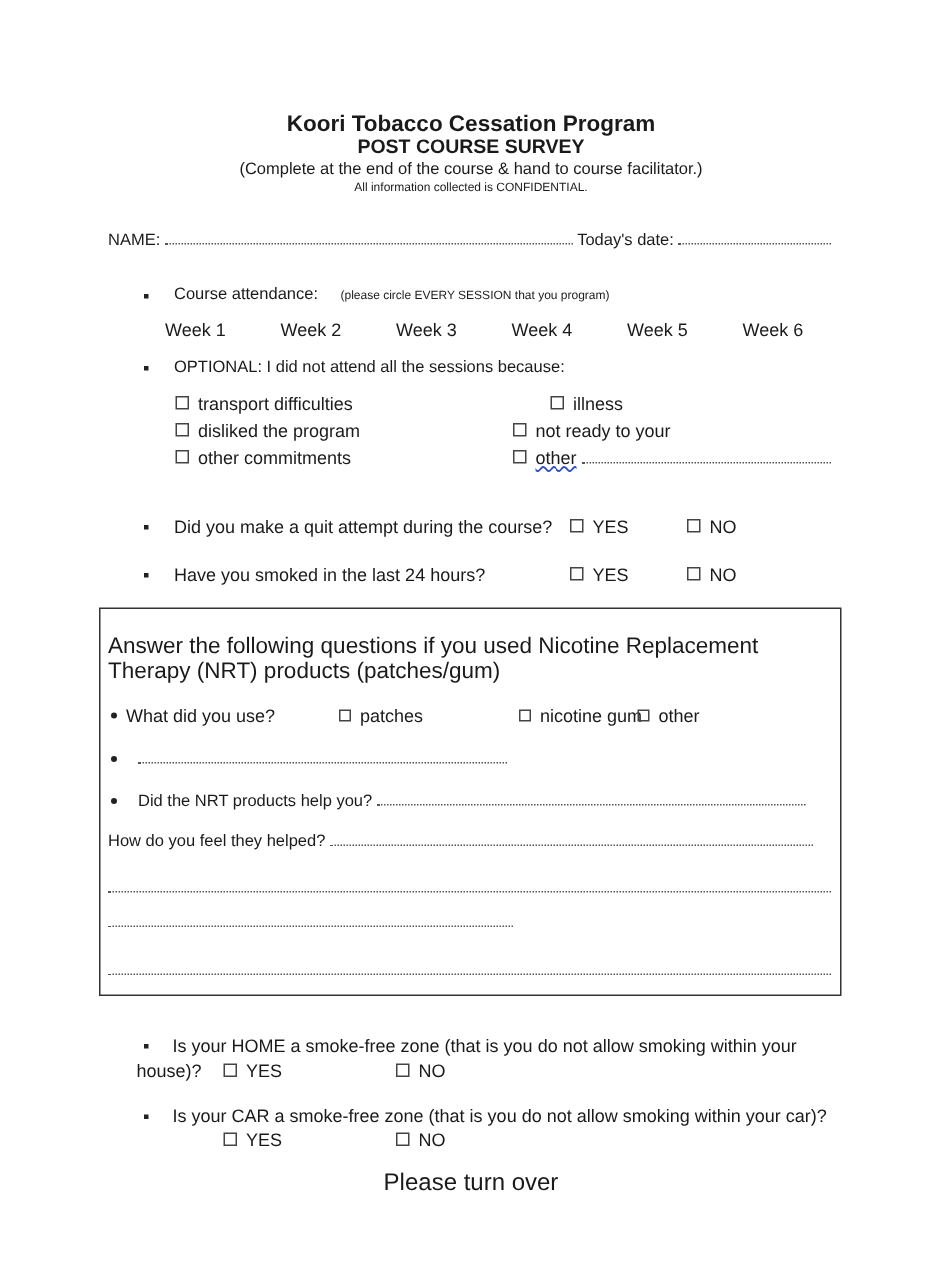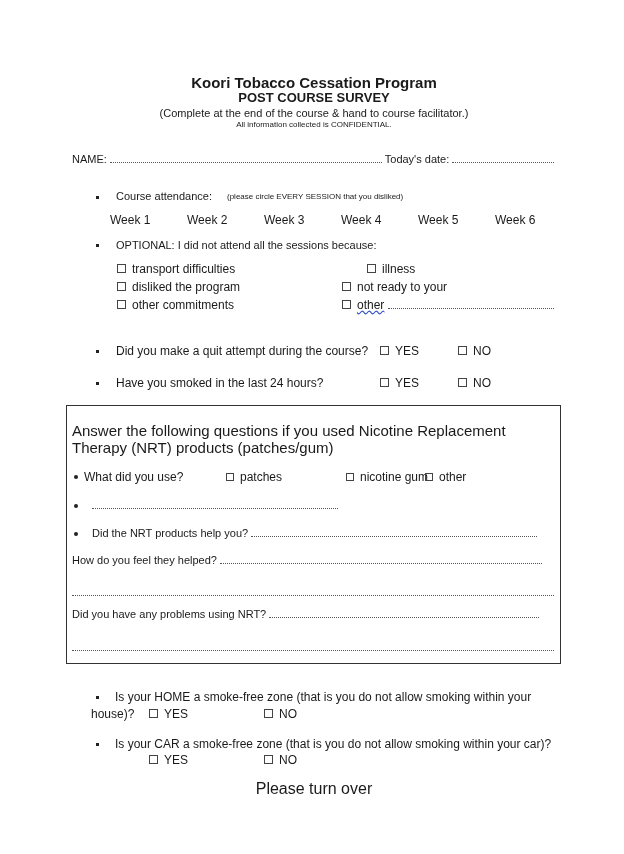--- a/index.html
+++ b/index.html
@@ -34,21 +34,21 @@
 
 <div class="abs t11" style="left:72px; top:153px;">
   <span>NAME:</span>
   <span class="dots" style="width:272px;"></span>
   <span>Today's date:</span>
   <span class="dots" style="width:102px;"></span>
 </div>
 
 <span class="bullet-sq" style="left:96px; top:196px;"></span>
 <div class="abs t11" style="left:116px; top:190px;">Course attendance:</div>
-<div class="abs t8" style="left:227px; top:192px;">(please circle EVERY SESSION that you disliked)</div>
+<div class="abs t8" style="left:227px; top:192px;">(please circle EVERY SESSION that you program)</div>
 
 <div class="abs week" style="left:110px; top:213px;">Week 1</div>
 <div class="abs week" style="left:187px; top:213px;">Week 2</div>
 <div class="abs week" style="left:264px; top:213px;">Week 3</div>
 <div class="abs week" style="left:341px; top:213px;">Week 4</div>
 <div class="abs week" style="left:418px; top:213px;text-align:center;">Week 5</div>
 <div class="abs week" style="left:495px; top:213px;">Week 6</div>
 
 <span class="bullet-sq" style="left:96px; top:244px;"></span>
 <div class="abs t11" style="left:116px; top:239px;">OPTIONAL: I did not attend all the sessions because:</div>
@@ -120,21 +120,20 @@
 
 <div class="abs t11" style="left:72px; top:554px;">
   <span>How do you feel they helped?</span>
   <span class="dots" style="width:322px;"></span>
 </div>
 <div class="abs" style="left:72px; top:582px;">
   <span class="dots" style="width:482px;"></span>
 </div>
 
 <div class="abs t11" style="left:72px; top:608px;">
-  <span>Did you have any problems using NRT?</span>
   <span class="dots" style="width:270px;"></span>
 </div>
 <div class="abs" style="left:72px; top:637px;">
   <span class="dots" style="width:482px;"></span>
 </div>
 
 <span class="bullet-sq" style="left:96px; top:696px;"></span>
 <div class="abs t12" style="left:115px; top:690px;">Is your HOME a smoke-free zone (that is you do not allow smoking within your</div>
 <div class="abs t12" style="left:91px; top:707px;">house)?</div>
 <div class="abs t12" style="left:149px; top:707px;">

